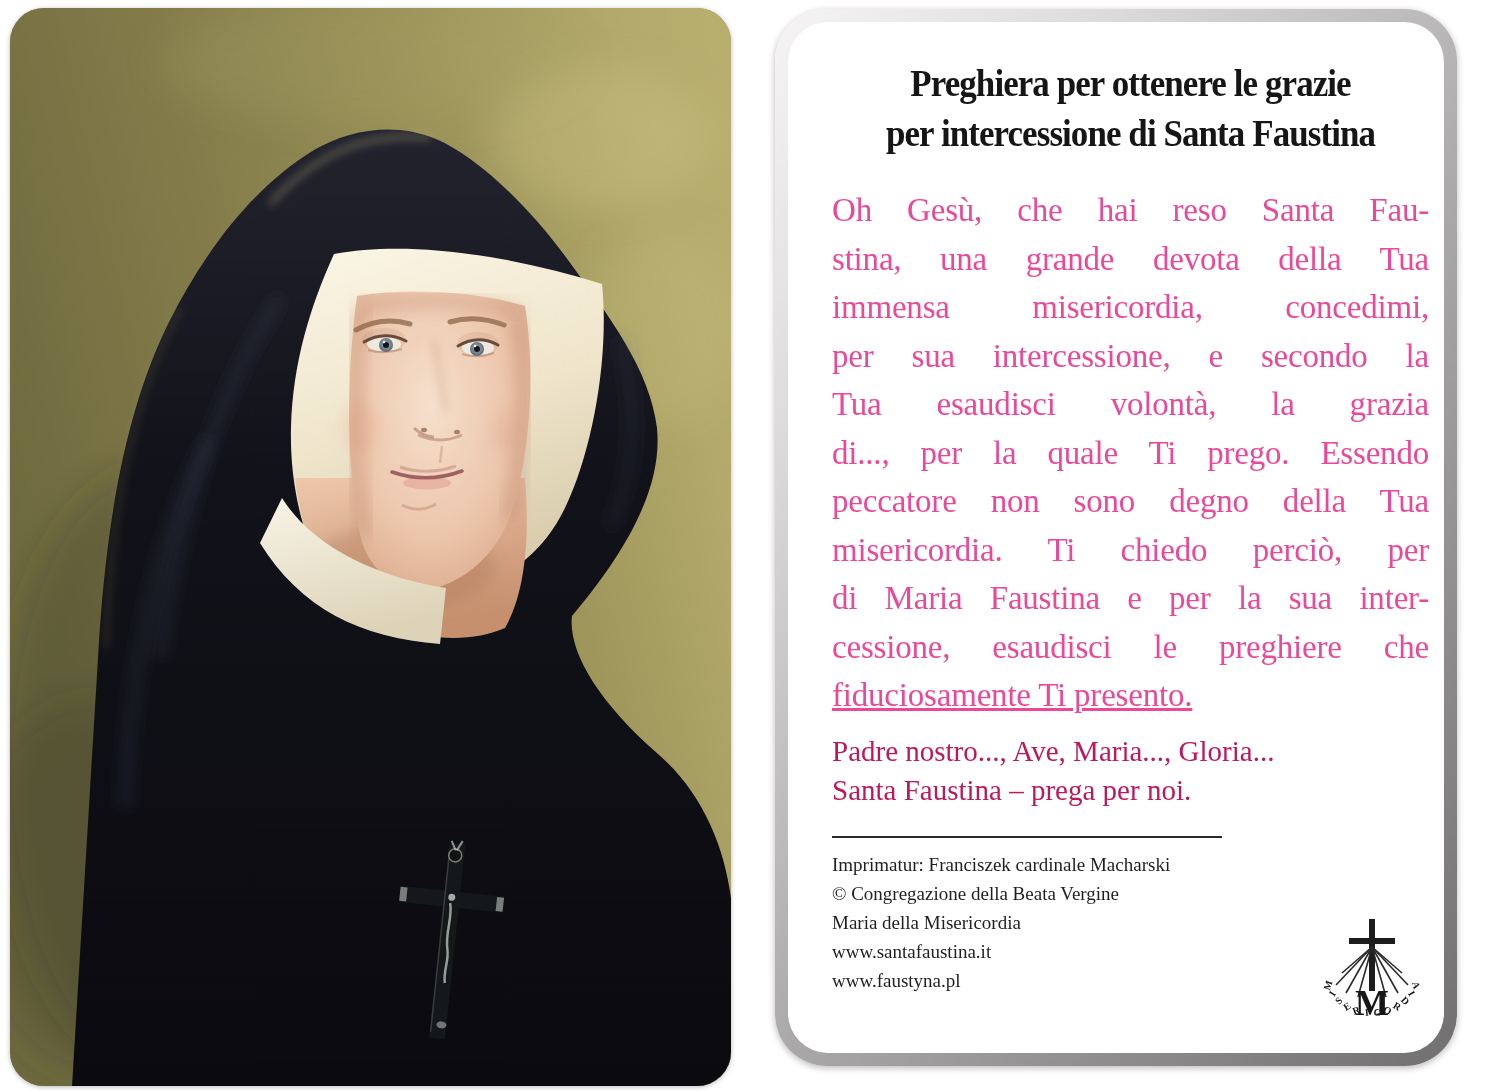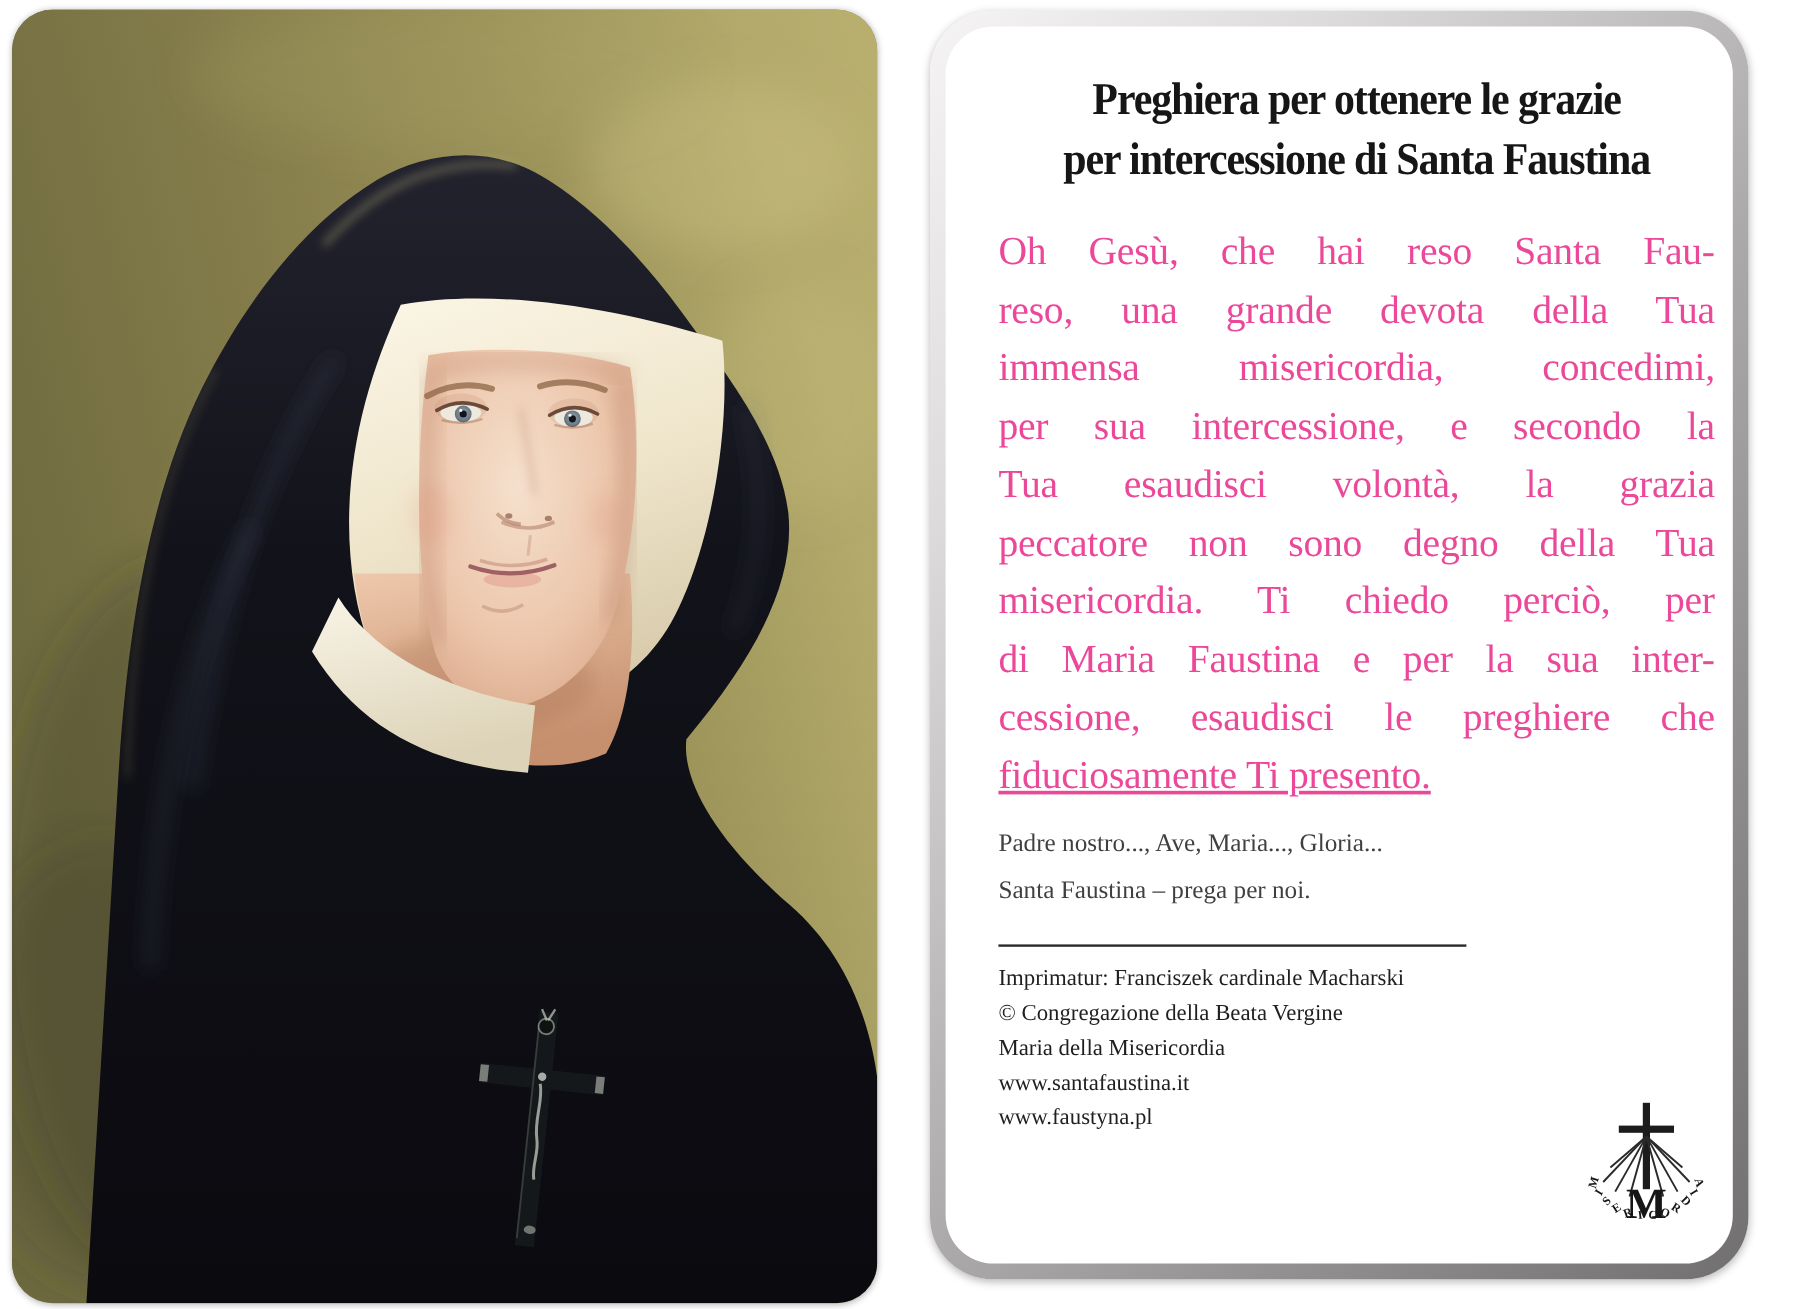--- a/index.html
+++ b/index.html
@@ -45,21 +45,21 @@
     transform: scaleX(.92); transform-origin: 50% 50%;
   }
   .prayer-block { margin-top: 28px; }
   .prayer-line {
     font-size: 33px; line-height: 48.5px; color: #ec4899;
     text-align: justify; text-align-last: justify;
     letter-spacing: -0.2px; white-space: nowrap;
   }
   .prayer-line:last-child { text-align-last: left; text-decoration: underline; }
   .postscript-block { margin-top: 12px; }
-  .postscript-line { font-size: 21px; line-height: 39px; color: #404040; }
+  .postscript-line { font-size: 29px; line-height: 39px; color: #be185d; }
   .rule {
     width: 390px; border: none; border-top: 2px solid #2b2b2b;
     margin: 26px 0 12px 0;
   }
   .credit-line { font-size: 19px; line-height: 29px; color: #1f1f1f; }
 
   .logo { position: absolute; right: 16px; bottom: 22px; width: 112px; height: 118px; }
   .logo .arc-letter {
     font-family: "Liberation Serif", serif;
     font-size: 10px; font-weight: bold; fill: #161616; text-anchor: middle;
@@ -250,24 +250,25 @@
   <div class="prayer-card-outer">
     <div class="prayer-card-inner">
 
       <div class="title-block">
           <div class="title-line">Preghiera per ottenere le grazie</div>
           <div class="title-line">per intercessione di Santa Faustina</div>
         </div>
 
       <div class="prayer-block">
           <div class="prayer-line">Oh Gesù, che hai reso Santa Fau-</div>
-          <div class="prayer-line">reso, una grande devota della Tua</div>
+          <div class="prayer-line">stina, una grande devota della Tua</div>
           <div class="prayer-line">immensa misericordia, concedimi,</div>
           <div class="prayer-line">per sua intercessione, e secondo la</div>
           <div class="prayer-line">Tua esaudisci volontà, la grazia</div>
+          <div class="prayer-line">di..., per la quale Ti prego. Essendo</div>
           <div class="prayer-line">peccatore non sono degno della Tua</div>
           <div class="prayer-line">misericordia. Ti chiedo perciò, per</div>
           <div class="prayer-line">di Maria Faustina e per la sua inter-</div>
           <div class="prayer-line">cessione, esaudisci le preghiere che</div>
           <div class="prayer-line">fiduciosamente Ti presento.</div>
         </div>
 
       <div class="postscript-block">
           <div class="postscript-line">Padre nostro..., Ave, Maria..., Gloria...</div>
           <div class="postscript-line">Santa Faustina – prega per noi.</div>

